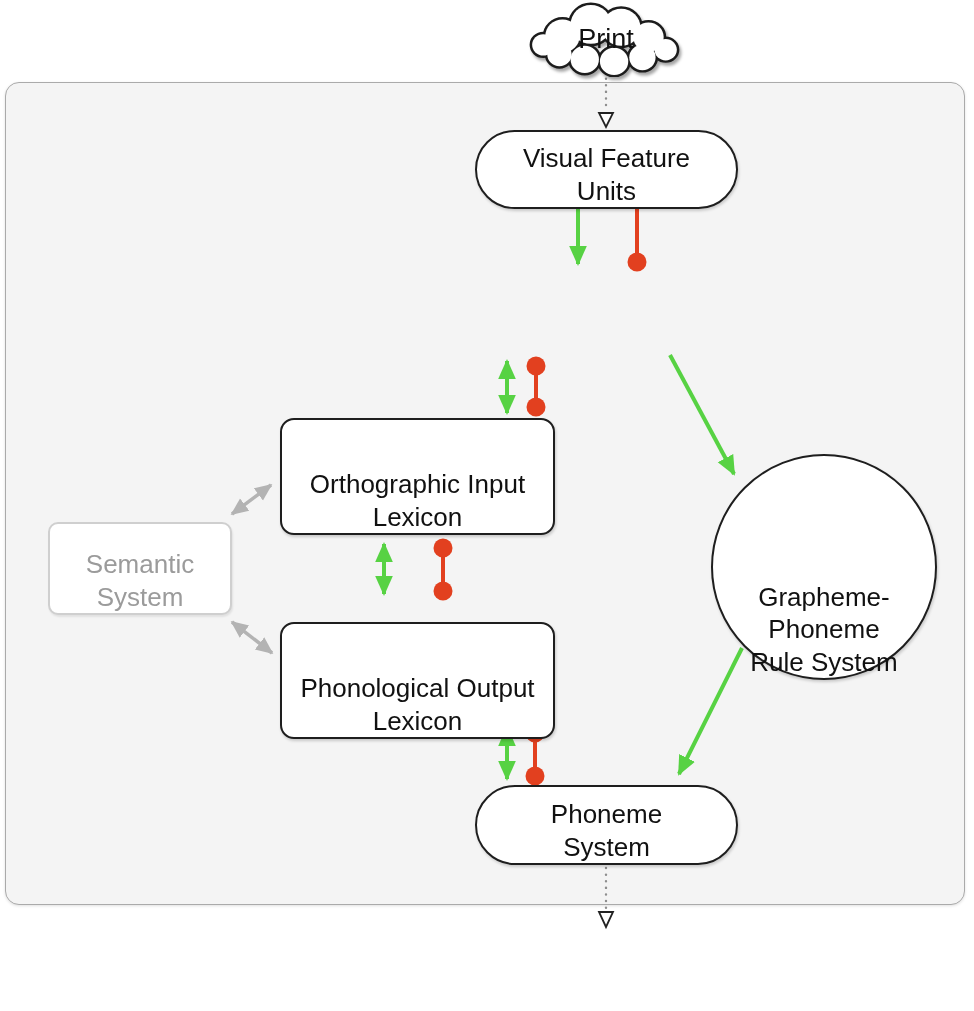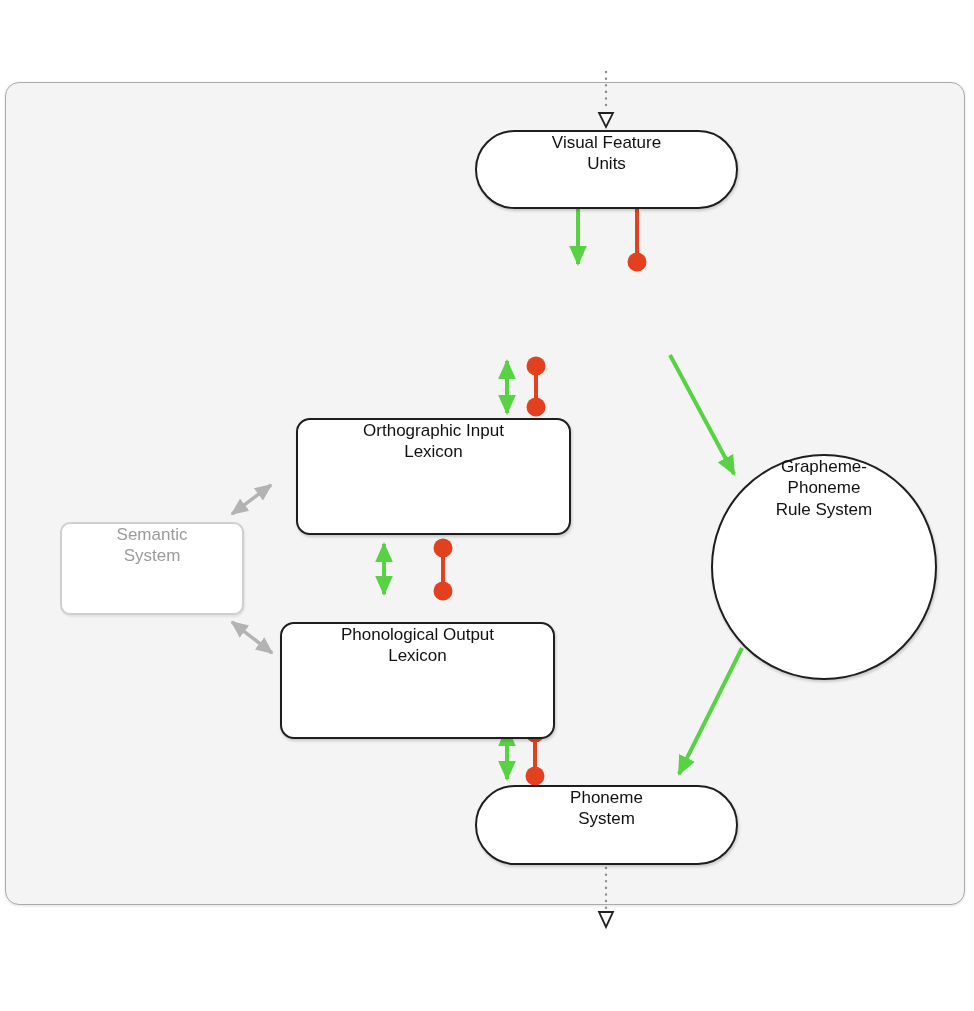--- a/index.html
+++ b/index.html
@@ -8,23 +8,23 @@
     font-family:"Liberation Sans","DejaVu Sans",sans-serif;
     -webkit-font-smoothing:antialiased;
   }
   .panel{
     position:absolute;left:5px;top:82px;width:960px;height:823px;
     background:#f4f4f4;border:1.5px solid #aaaaaa;border-radius:14px;
     box-sizing:border-box;box-shadow:0 1px 3px rgba(0,0,0,0.12);
   }
   svg.edges{position:absolute;left:0;top:0;pointer-events:none;}
   .node{
-    position:absolute;display:flex;align-items:flex-start;justify-content:center;
+    position:absolute;display:flex;align-items:flex-end;justify-content:center;
     background:#ffffff;border:2.5px solid #1e1e1e;box-sizing:border-box;
-    text-align:center;color:#111111;font-size:17px;line-height:1.25;
+    text-align:center;color:#111111;font-size:26px;line-height:1.25;
     white-space:pre-line;box-shadow:1px 2px 3px rgba(0,0,0,0.18);
   }
   .pill{border-radius:42px;}
   .rect{border-radius:14px;}
   .circleNode{border-radius:50%;}
   .semantic{
     border:2px solid #cfcfcf;color:#9b9b9b;border-radius:10px;
     box-shadow:1px 2px 2px rgba(0,0,0,0.08);
   }
   .cloudWrap{position:absolute;}
@@ -102,34 +102,41 @@
     </g>
 
     <line x1="742" y1="648" x2="679" y2="774" stroke="#57d243" stroke-width="4" marker-end="url(#mGreen)"></line>
 
     <g>
       <line x1="606" y1="868" x2="606" y2="908" stroke="#8e8e8e" stroke-width="2.4" stroke-linecap="round" stroke-dasharray="0.1 6.5"></line>
       <polygon points="599,912 613,912 606,927" fill="#ffffff" stroke="#222222" stroke-width="1.8"></polygon>
     </g>
   </svg>
 
+  <div class="cloudWrap" style="left:520px;top:1px;width:172px;height:76px;">
+    <svg width="172" height="76" viewBox="0 0 170 78" preserveAspectRatio="none">
+      <use href="#cloudShape" stroke="#1c1c1c" stroke-width="5" fill="#ffffff"></use>
+      <use href="#cloudShape" fill="#ffffff"></use>
+    </svg>
+    <div class="cloudLabel">Print</div>
+  </div>
 
 
   <div class="node pill" style="left:475px;top:130px;width:263px;height:79px;">
     <span>Visual Feature
 Units</span>
   </div>
 
 
-  <div class="node rect" style="left:296px;top:418px;width:275px;height:117px;">
+  <div class="node rect" style="left:280px;top:418px;width:275px;height:117px;">
     <span>Orthographic Input
 Lexicon</span>
   </div>
 
-  <div class="node semantic" style="left:60px;top:522px;width:184px;height:93px;">
+  <div class="node semantic" style="left:48px;top:522px;width:184px;height:93px;">
     <span>Semantic
 System</span>
   </div>
 
   <div class="node rect" style="left:280px;top:600px;width:275px;height:117px;margin-top:22px;">
     <span>Phonological Output
 Lexicon</span>
   </div>
 
   <div class="node circleNode" style="left:711px;top:454px;width:226px;height:226px;">

